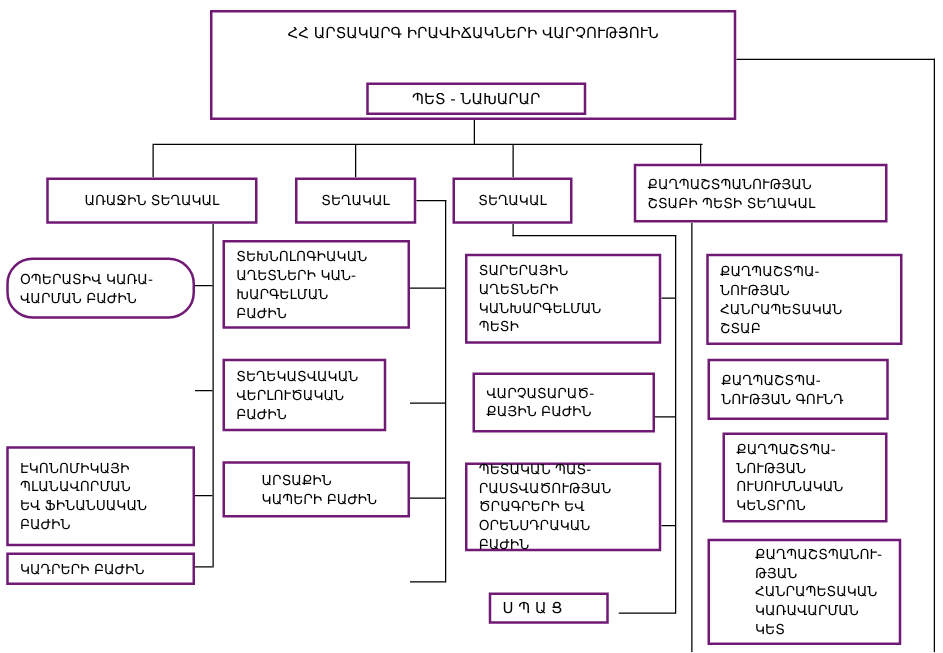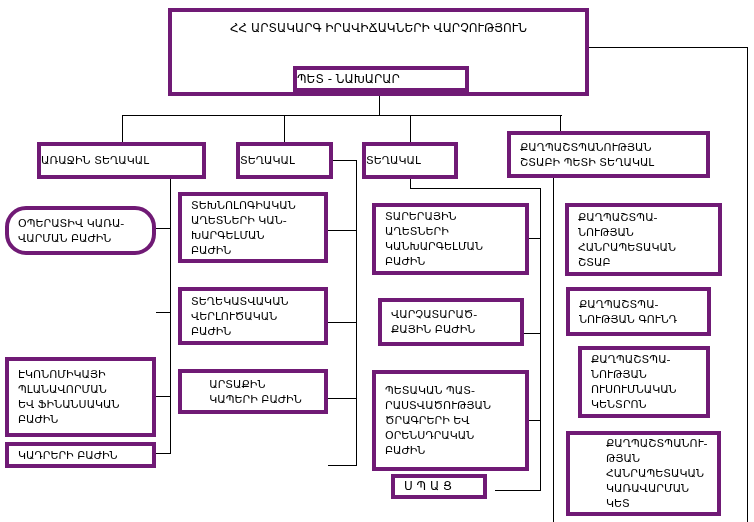--- a/index.html
+++ b/index.html
@@ -9,29 +9,29 @@
     height: 522px;
     background: #ffffff;
     font-family: "DejaVu Sans", sans-serif;
     color: #000000;
     overflow: hidden;
   }
   .line { position: absolute; background: #000000; }
   .box {
     position: absolute;
     box-sizing: border-box;
-    border: 4px solid #701a75;
+    border: 2px solid #701a75;
     background: #ffffff;
     display: flex;
     align-items: center;
     font-size: 11px;
     line-height: 15px;
   }
   .box .lbl { white-space: pre-line; display: block; }
-  .c { justify-content: flex-start; text-align: center; }
+  .c { justify-content: center; text-align: center; }
   .l { justify-content: flex-start; text-align: left; padding-left: 9px; padding-right: 4px; }
   .root {
     align-items: flex-start;
     justify-content: center;
     text-align: center;
     padding-top: 9px;
     font-size: 12px;
   }
   .fs12 { font-size: 12px; }
 </style>
@@ -102,41 +102,41 @@
   <div class="box l" style="left:5px; top:442px; width:151px; height:26px;text-align:center;">
     <span class="lbl">ԿԱԴՐԵՐԻ ԲԱԺԻՆ</span>
   </div>
 
   <div class="box l" style="left:178px; top:192px; width:150px; height:71px;">
     <span class="lbl">ՏԵԽՆՈԼՈԳԻԱԿԱՆ
 ԱՂԵՏՆԵՐԻ ԿԱՆ-
 ԽԱՐԳԵԼՄԱՆ
 ԲԱԺԻՆ</span>
   </div>
-  <div class="box l" style="left:178px; top:287px; width:150px; height:58px;">
+  <div class="box l" style="left:178px; top:287px; width:131px; height:58px;">
     <span class="lbl">ՏԵՂԵԿԱՏՎԱԿԱՆ
 ՎԵՐԼՈՒԾԱԿԱՆ
 ԲԱԺԻՆ</span>
   </div>
   <div class="box l" style="left:178px; top:369px; width:150px; height:45px;justify-content:center;">
     <span class="lbl">ԱՐՏԱՔԻՆ
 ԿԱՊԵՐԻ ԲԱԺԻՆ</span>
   </div>
 
   <div class="box l" style="left:372px; top:203px; width:157px; height:72px;">
     <span class="lbl">ՏԱՐԵՐԱՅԻՆ
 ԱՂԵՏՆԵՐԻ
 ԿԱՆԽԱՐԳԵԼՄԱՆ
-ԲԱԺԻՆ</span>
+ՊԵՏԻ</span>
   </div>
   <div class="box l" style="left:378px; top:298px; width:146px; height:48px;">
     <span class="lbl">ՎԱՐՉԱՏԱՐԱԾ-
 ՔԱՅԻՆ ԲԱԺԻՆ</span>
   </div>
-  <div class="box l" style="left:372px; top:370px; width:157px; height:101px;">
+  <div class="box l" style="left:372px; top:370px; width:157px; height:71px;">
     <span class="lbl">ՊԵՏԱԿԱՆ ՊԱՏ-
 ՐԱՍՏՎԱԾՈՒԹՅԱՆ
 ԾՐԱԳՐԵՐԻ ԵՎ
 ՕՐԵՆՍԴՐԱԿԱՆ
 ԲԱԺԻՆ</span>
   </div>
   <div class="box l fs12" style="left:391px; top:474px; width:96px; height:25px;">
     <span class="lbl">Ս Պ Ա Ց</span>
   </div>
 

